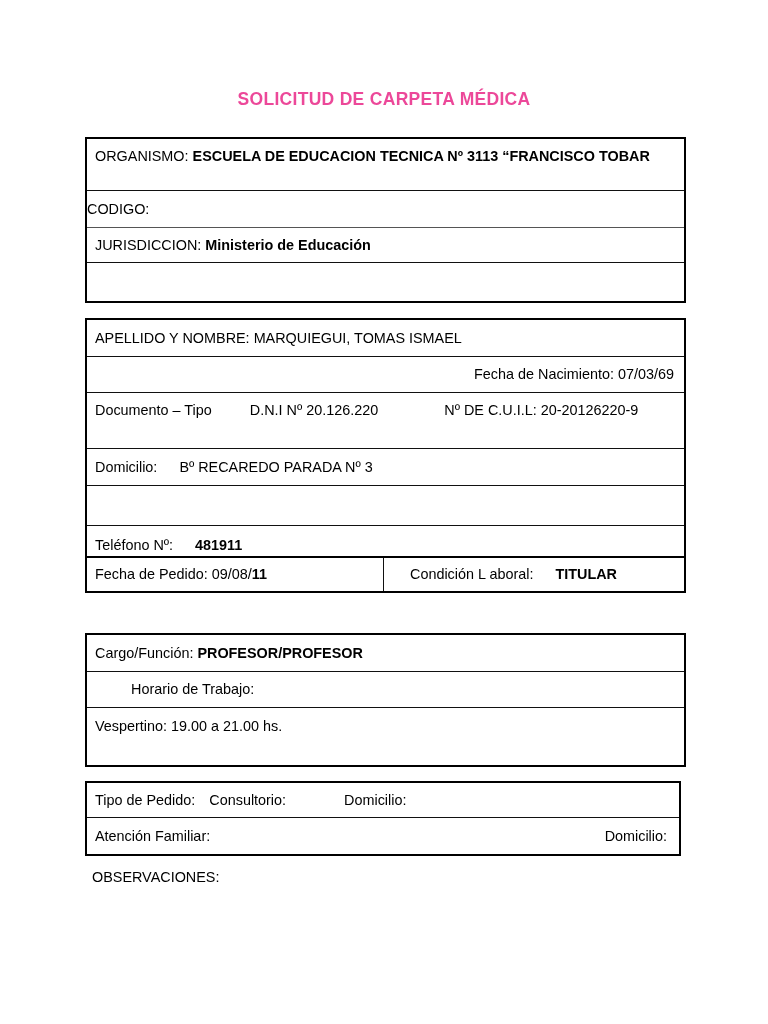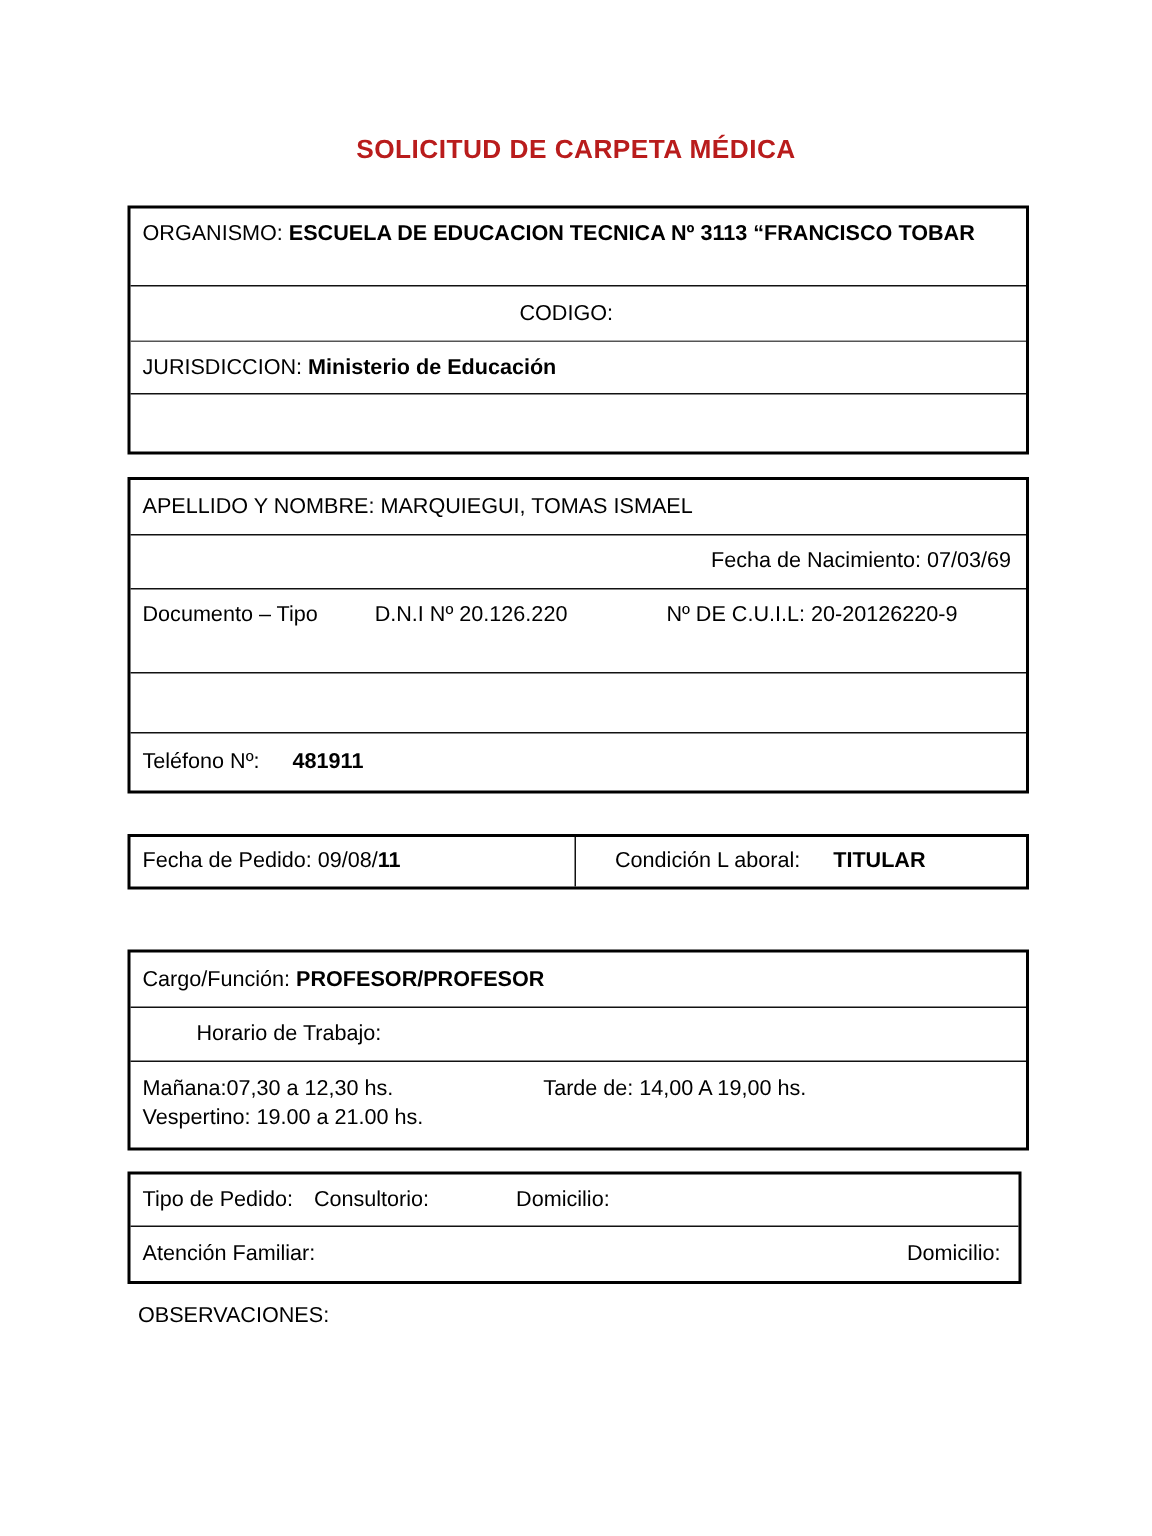--- a/index.html
+++ b/index.html
@@ -26,21 +26,21 @@
 
   .doc-title {
     position: absolute;
     top: 89px;
     left: 0;
     width: 768px;
     text-align: center;
     font-size: 17.5px;
     font-weight: bold;
     letter-spacing: 0.3px;
-    color: #b91c1c;
+    color: #ec4899;
   }
 
   
   .tbl {
     position: absolute;
     border: 2px solid #000;
     box-sizing: border-box;
     background: #fff;
   }
   .row {
@@ -53,21 +53,21 @@
   .row:last-child { border-bottom: none; }
   .row.thin-sep { border-bottom: 1px solid #555; }
 
   .cell {
     padding: 0 0 0 8px;
     font-size: 14.4px;
     line-height: 19px;
     box-sizing: border-box;
     width: 100%;
   }
-  .cell.center { text-align: center; padding-left: 0; padding-right: 16px;}
+  .cell.center { padding-left: 0; padding-right: 16px;}
   .cell.right  { text-align: right; padding-right: 10px; }
 
   .b { font-weight: bold; }
 
   
   #tbl-organismo { left: 85px; top: 137px; width: 601px; }
   #tbl-organismo .r1 { height: 52px; align-items: flex-start; }
   #tbl-organismo .r1 .cell { padding-top: 8px; }
   #tbl-organismo .r2 { height: 37px; }
   #tbl-organismo .r3 { height: 35px; }
@@ -196,20 +196,27 @@
         <span>Documento – Tipo</span>
         <span class="inline-spacer-md"></span>
         <span>D.N.I Nº</span>
         <span>20.126.220</span>
         <span class="inline-spacer-lg"></span>
         <span>Nº DE C.U.I.L:</span>
         <span>20-20126220-9</span>
       </div>
     </div>
 
+    <div class="row r4">
+      <div class="cell">
+        <span>Domicilio:</span>
+        <span class="inline-spacer-sm"></span>
+        <span>Bº RECAREDO PARADA Nº 3</span>
+      </div>
+    </div>
 
     <div class="row r5">
       <div class="cell"></div>
     </div>
 
     <div class="row r6">
       <div class="cell">
         <span>Teléfono Nº:</span>
         <span class="inline-spacer-sm"></span>
         <span class="b">481911</span>
@@ -247,24 +254,20 @@
         <span class="b">PROFESOR/PROFESOR</span>
       </div>
     </div>
 
     <div class="row r2">
       <div class="cell">Horario de Trabajo:</div>
     </div>
 
     <div class="row r3">
       <div class="cell">
-        <span class="horario-line">
-          <span>Mañana:07,30     a 12,30   hs.</span>
-          <span class="horario-tarde">Tarde de: 14,00 A 19,00 hs.</span>
-        </span>
         <span class="horario-line">Vespertino: 19.00 a  21.00 hs.</span>
       </div>
     </div>
 
   </div>
 
   <div class="tbl" id="tbl-tipo">
 
     <div class="row r1">
       <div class="tipo-row-inner">

